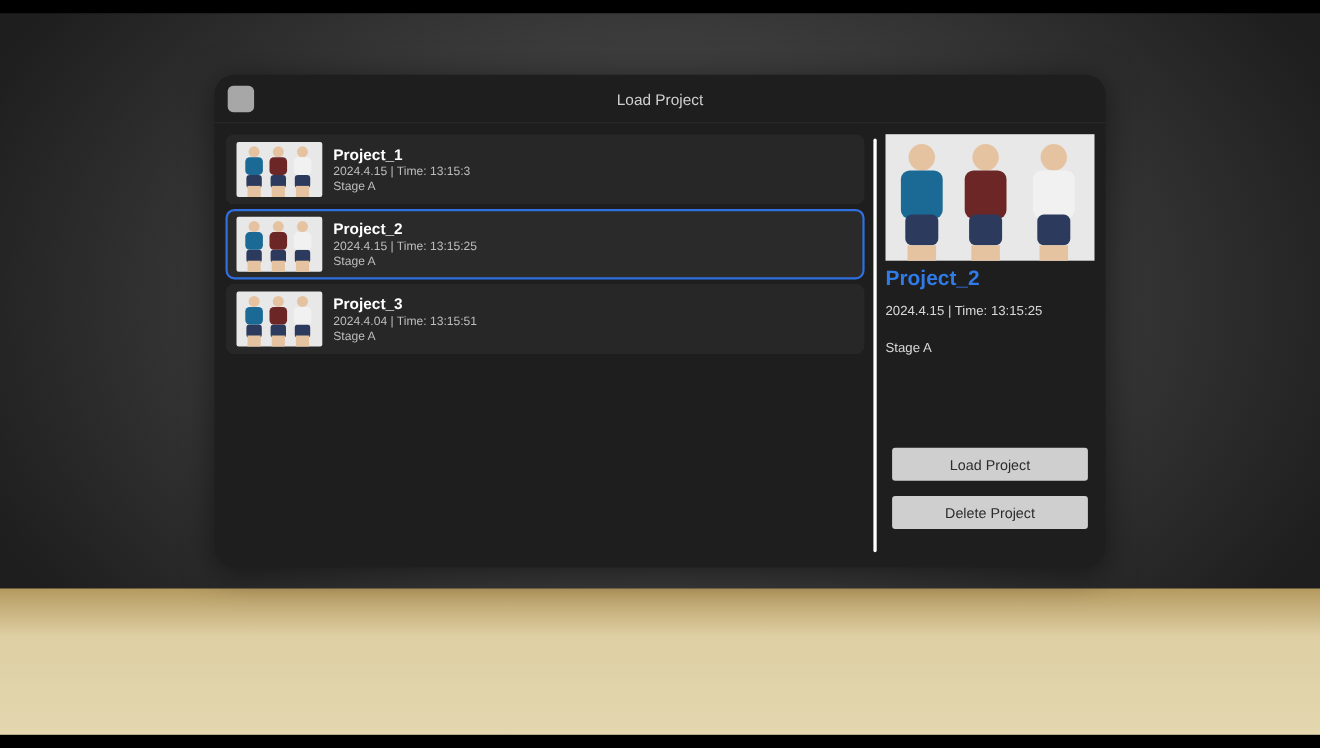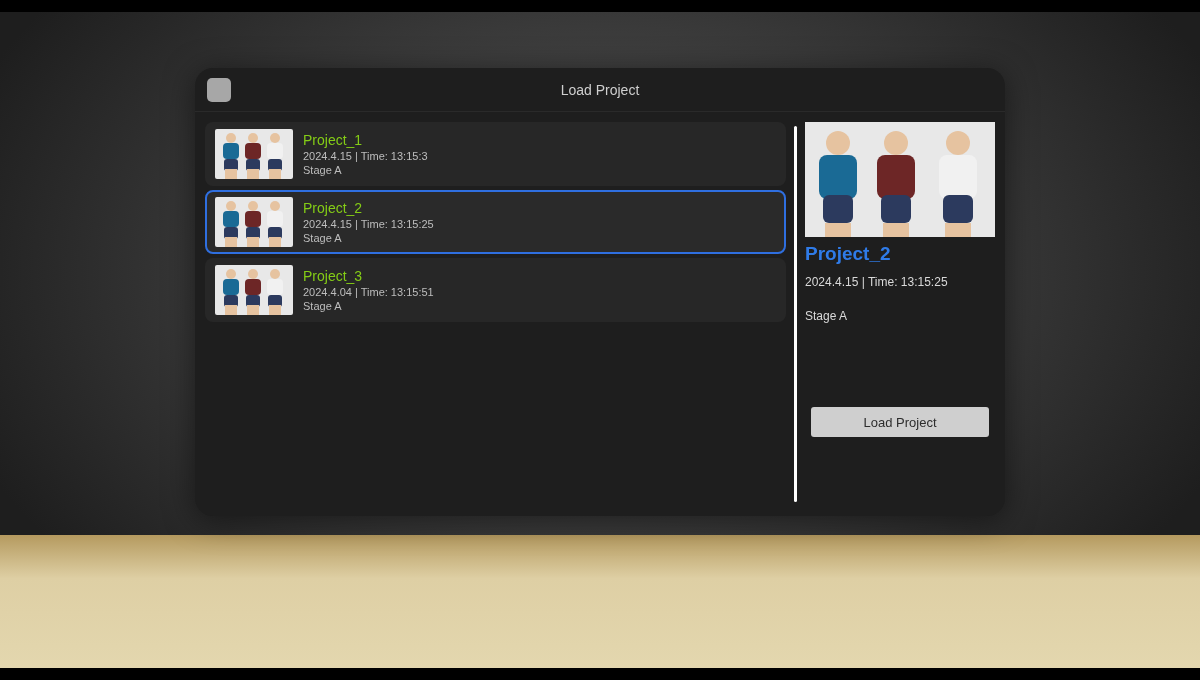--- a/index.html
+++ b/index.html
@@ -101,21 +101,21 @@
     }
     .char { position: absolute; bottom: -2px; width: 20px; height: 48px; border-radius: 6px 6px 0 0; }
     .char::before { content:""; position:absolute; top:0; left:50%; transform:translateX(-50%); width:10px; height:10px; background:#e6c3a0; border-radius:50%; }
     .char::after { content:""; position:absolute; top:10px; left:2px; right:2px; bottom:22px; border-radius:4px; }
     .char .shorts { position:absolute; bottom:10px; left:3px; right:3px; height:12px; background:#2c3a5e; border-radius:3px; }
     .char .legs { position:absolute; bottom:0; left:4px; right:4px; height:12px; background:#e6c3a0; }
     .c1 { left: 6px; } .c1::after { background:#1a6a95; }
     .c2 { left: 28px; } .c2::after { background:#6d2626; }
     .c3 { left: 50px; } .c3::after { background:#f1f1f1; }
     .row-text { display: flex; flex-direction: column; gap: 2px; color: #e0e0e0; }
-    .row-title { font-weight: normal; font-size: 14px; color: #84cc16; }
+    .row-title { font-weight: bold; font-size: 14px; color: #ffffff; }
     .row-sub { font-size: 11px; color: #bdbdbd; }
     .row-stage { font-size: 11px; color: #bdbdbd; }
 
     .divider { width: 3px; background: #fff; border-radius: 2px; margin: 4px 0; }
 
     .detail-panel {
       width: 190px;
       display: flex;
       flex-direction: column;
       color: #d9d9d9;
@@ -255,17 +255,18 @@
             <div class="shirt"></div>
             <div class="shorts"></div>
             <div class="legs"></div>
           </div>
       </div>
       <div class="detail-title">Project_2</div>
       <div class="detail-time">2024.4.15 | Time: 13:15:25</div>
       <div class="detail-stage">Stage A</div>
       <div class="detail-buttons">
         <button class="detail-btn">Load Project</button>
+        <button class="detail-btn">Delete Project</button>
       </div>
     </div>
 
   </div>
 </div>
 
 </body></html>

